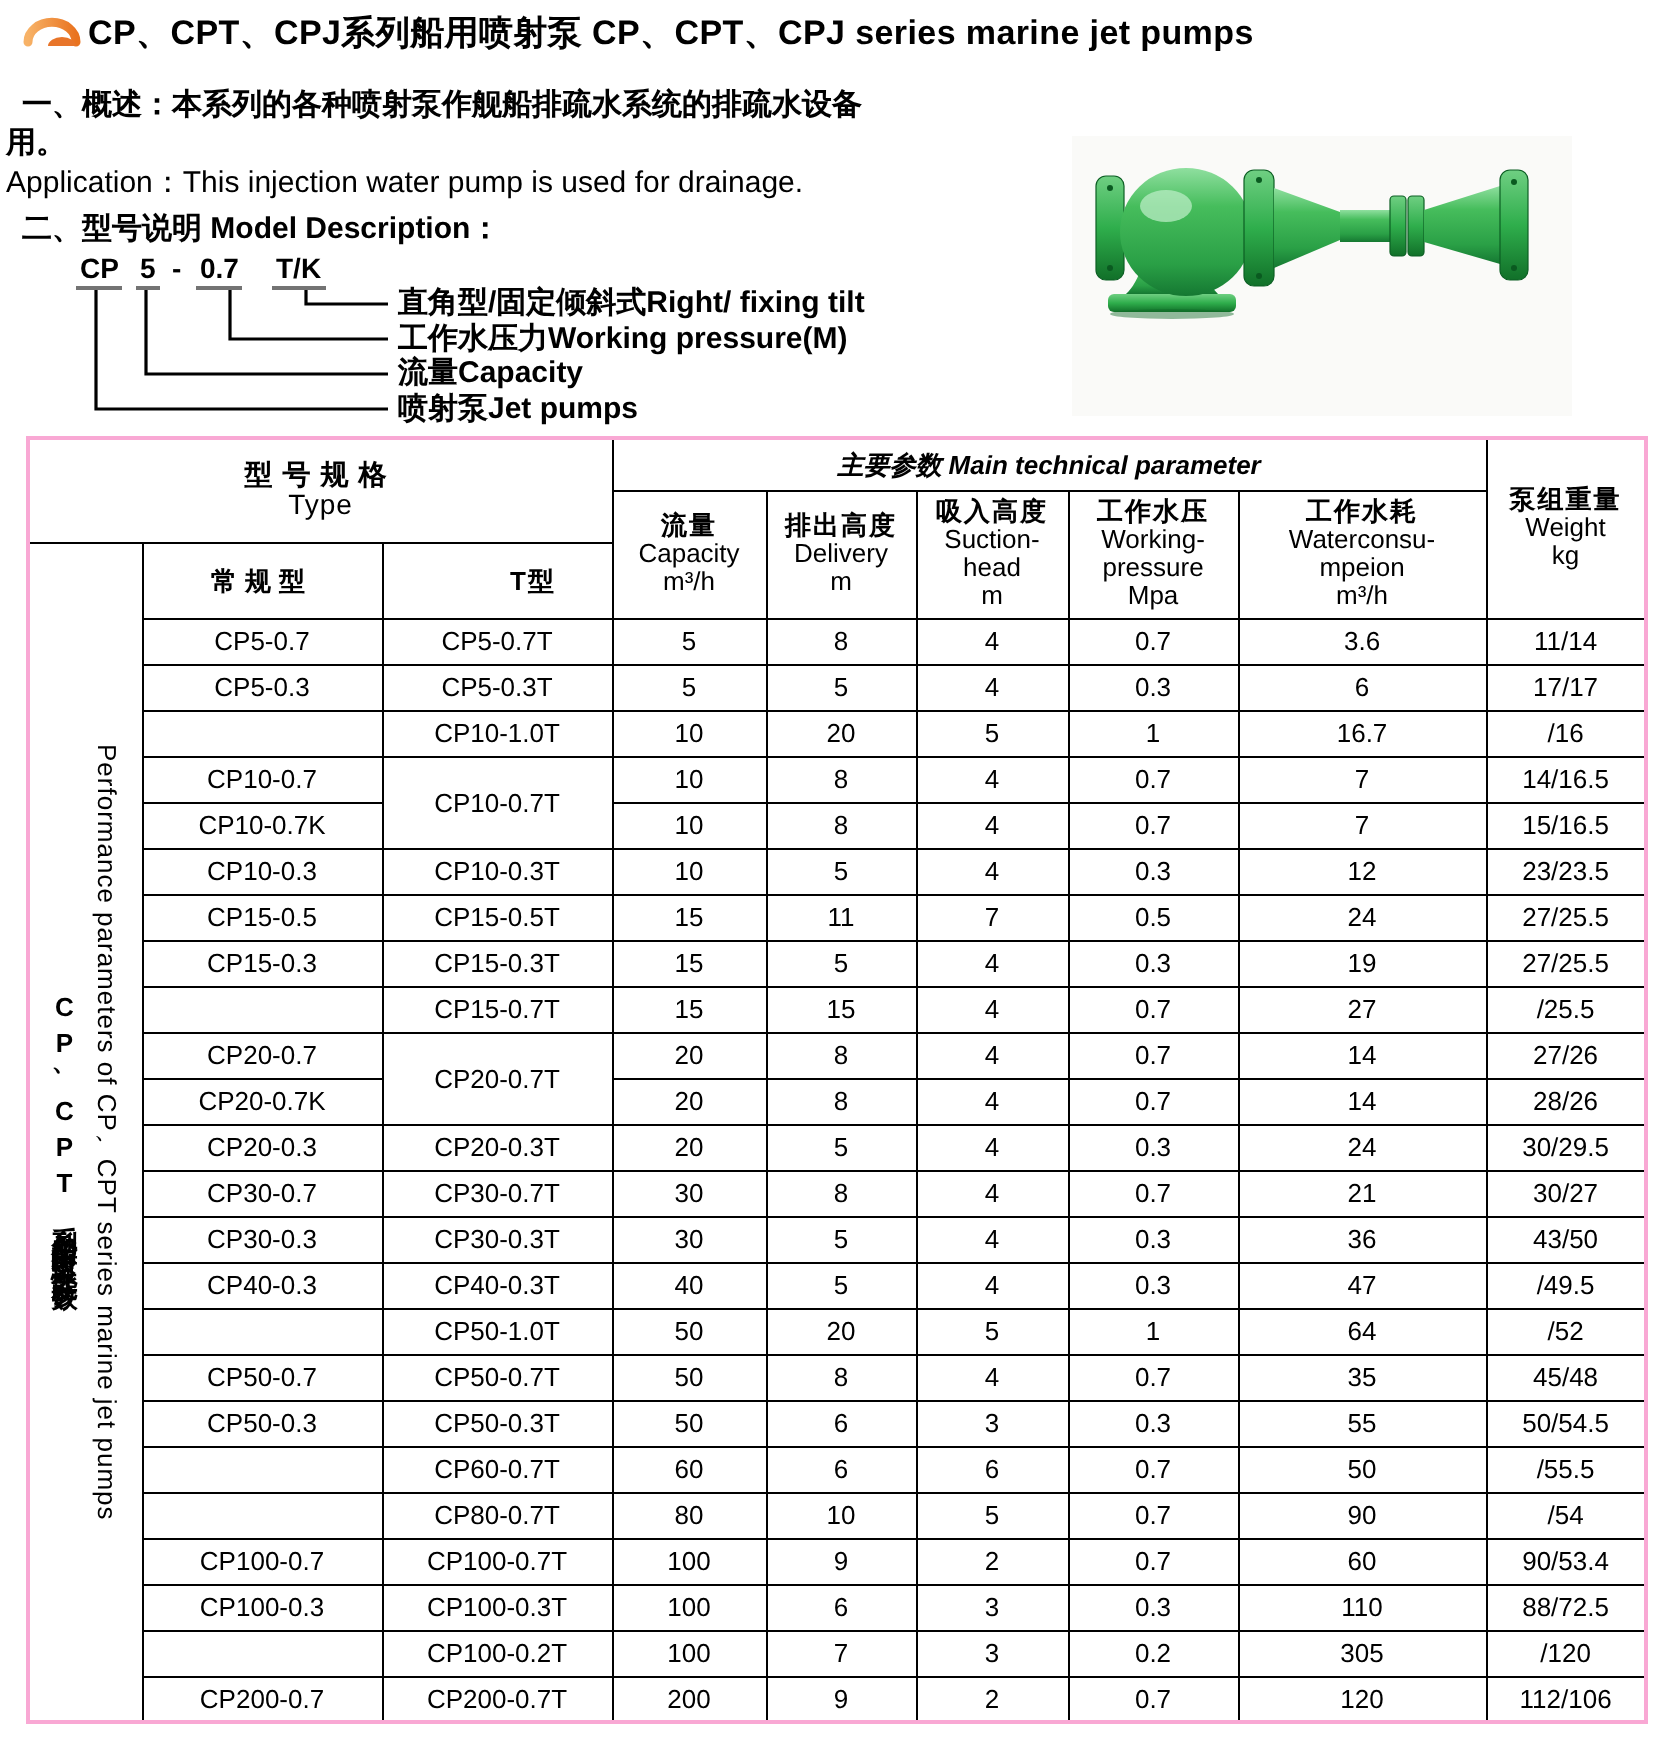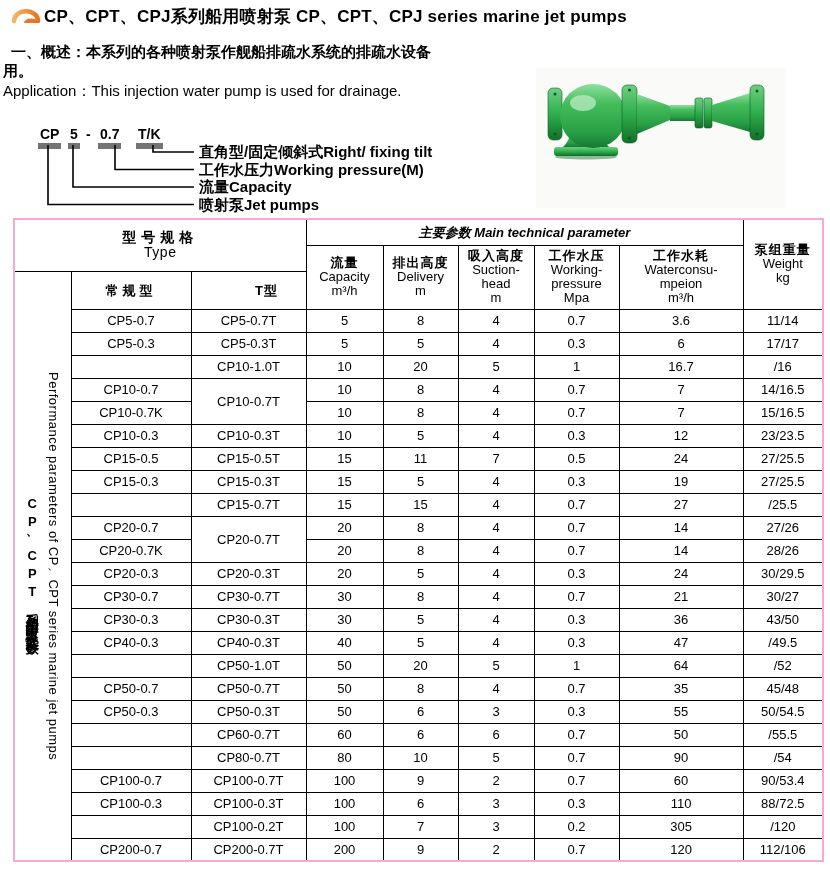--- a/index.html
+++ b/index.html
@@ -14,21 +14,21 @@
   .logo{left:11px;top:6px;width:30px;height:20px;}
 
   
   .ov1{left:11px;top:43px;font-size:15px;font-weight:bold;white-space:nowrap;}
   .ov2{left:3px;top:62px;font-size:15px;font-weight:bold;}
   .app{left:3px;top:82px;font-size:15px;white-space:nowrap;}
   .mh{left:11px;top:105px;font-size:15px;font-weight:bold;white-space:nowrap;}
 
   
   .diagram{left:36px;top:126px;width:480px;height:94px;}
-  .tok{position:absolute;top:0;font-size:14px;font-weight:bold;border-bottom:6px solid #737373;padding:0 2px 1px 2px;}
+  .tok{position:absolute;top:0;font-size:14px;font-weight:bold;border-bottom:2px solid #737373;padding:0 2px 1px 2px;}
   .tok.nodash{border-bottom:none;}
   .dlines{position:absolute;left:0;top:0;width:480px;height:94px;}
   .dlabel{position:absolute;left:163px;font-size:15px;font-weight:bold;white-space:nowrap;line-height:16px;}
 
   
   .pump{left:536px;top:68px;width:250px;height:140px;}
 
   
   table.spec{
     position:absolute;left:13px;top:218px;width:809px;
@@ -64,20 +64,21 @@
     </defs>
     <path d="M3,15 A11,9 0 0 1 27,15" fill="none" stroke="url(#og)" stroke-width="4.5" stroke-linecap="round"></path>
     <path d="M13,17 A7,4.5 0 0 1 27,17 Z" fill="#e8752a"></path>
   </svg>
   <div class="abs ov1">一、概述：本系列的各种喷射泵作舰船排疏水系统的排疏水设备</div>
 
   <div class="abs title">CP、CPT、CPJ系列船用喷射泵 CP、CPT、CPJ series marine jet pumps</div>
   <div class="abs ov2">用。</div>
   <div class="abs app">Application：This injection water pump is used for drainage.</div>
 
+  <div class="abs mh">二、型号说明 Model Description：</div>
   <div class="abs diagram">
     <span class="tok" style="left:2px">CP</span>
     <span class="tok" style="left:32px">5</span>
     <span class="tok nodash" style="left:48px">-</span>
     <span class="tok" style="left:62px">0.7</span>
     <span class="tok" style="left:100px">T/K</span>
     <svg class="dlines" viewBox="0 0 480 94" aria-hidden="true">
       <polyline points="117,19 117,26 158,26" fill="none" stroke="#000" stroke-width="1.6"></polyline>
       <polyline points="79,19 79,43.5 158,43.5" fill="none" stroke="#000" stroke-width="1.6"></polyline>
       <polyline points="37,19 37,61 158,61" fill="none" stroke="#000" stroke-width="1.6"></polyline>

